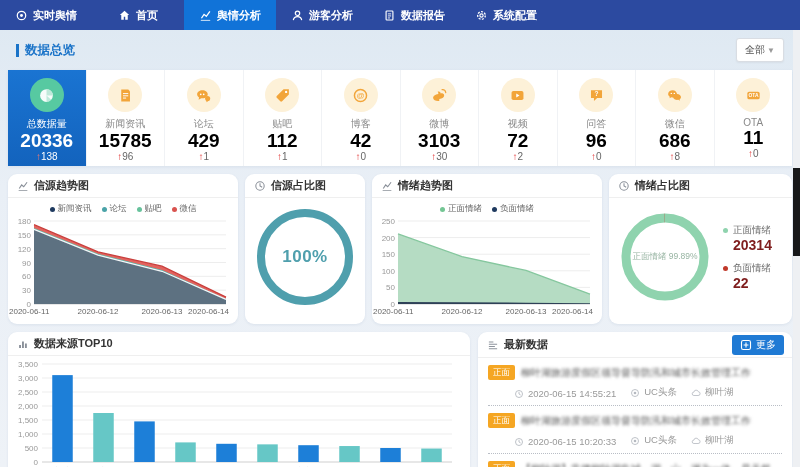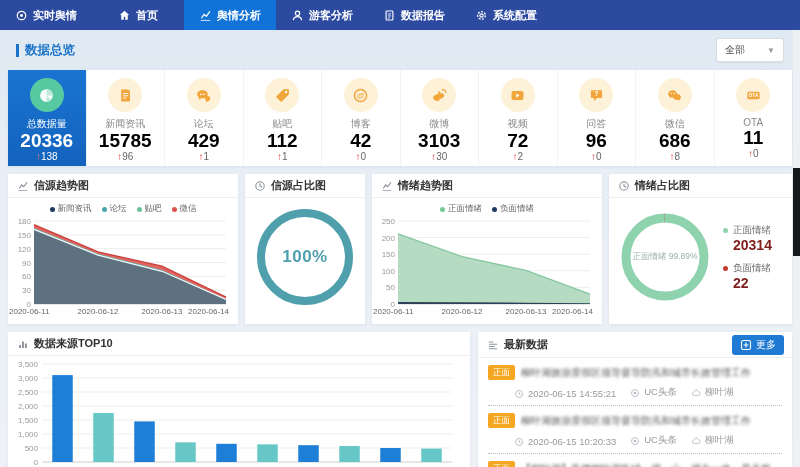--- a/index.html
+++ b/index.html
@@ -15,21 +15,21 @@
   .nav-item.active { background:#1173d8; }
   .nav-item .ic { width:13px; height:13px; display:inline-flex; }
   .nav-item .ic svg { width:13px; height:13px; }
 
   
   .section-bar { position:relative; height:40px; display:flex; align-items:center; padding:0 16px; }
   .accent { width:3px; height:13px; background:#1a73c8; margin-right:6px; }
   .section-title { color:#1a73c8; font-size:12.5px; font-weight:bold; }
   .filter { position:absolute; right:16px; top:8px; background:#fff; border:1px solid #d9dde3;
             border-radius:3px; padding:4px 8px; font-size:10px; color:#555; display:flex;
-            align-items:center; gap:22px; cursor:pointer; box-shadow:0 1px 2px rgba(0,0,0,.05); }
+            align-items:center; gap:2px; cursor:pointer; box-shadow:0 1px 2px rgba(0,0,0,.05); }
   .filter .chev { color:#999; font-size:8px; }
 
   
   .stats-row { display:flex; margin:0 8px; height:96px; background:#fff; box-shadow:0 1px 3px rgba(30,60,110,.08); }
   .stat-card { flex:1; display:flex; flex-direction:column; align-items:center; padding-top:8px;
                border-right:1px solid #f0f2f5; cursor:pointer; background:#fff; }
   .stat-card:last-child { border-right:none; }
   .stat-icon { width:34px; height:34px; border-radius:50%; background:#fdf1d8; color:#f2a53a;
                display:flex; align-items:center; justify-content:center; }
   .stat-icon svg { width:17px; height:17px; }
@@ -38,21 +38,21 @@
   .stat-delta { font-size:10px; color:#666; }
   .stat-delta .arrow { color:#e03131; font-weight:bold; }
   .stat-card.active { background:linear-gradient(180deg,#1a74d2,#1363bd); }
   .stat-card.active .stat-icon { background:#57c9a1; color:#fff; }
   .stat-card.active .stat-label, .stat-card.active .stat-value, .stat-card.active .stat-delta { color:#fff; }
   .stat-card.active .stat-delta .arrow { color:#ff7b6e; }
 
   
   .charts-row { display:flex; gap:7px; margin:8px 8px 0 8px; height:150px; }
   .bottom-row { display:flex; gap:8px; margin:8px 8px 0 8px; height:160px; }
-  .card { background:#fff; border-radius:0; box-shadow:0 1px 3px rgba(30,60,110,.08); overflow:hidden; }
+  .card { background:#fff; border-radius:9px; box-shadow:0 1px 3px rgba(30,60,110,.08); overflow:hidden; }
   .card-head { height:24px; display:flex; align-items:center; gap:5px; padding:0 9px;
                border-bottom:1px solid #efefef; }
   .card-head .ic { color:#8a9099; display:inline-flex; }
   .card-head .ic svg { width:12px; height:12px; }
   .card-title { font-size:11px; font-weight:bold; color:#333; }
   .c-trend1 { width:230px; } .c-pie1 { width:120px; } .c-trend2 { width:230px; } .c-pie2 { flex:1; }
   .c-top10 { width:462px; } .c-latest { flex:1; }
 
   .legend-row { display:flex; justify-content:center; gap:10px; padding-top:5px; }
   .legend-chip { display:flex; align-items:center; gap:3px; font-size:8.5px; color:#666; }

